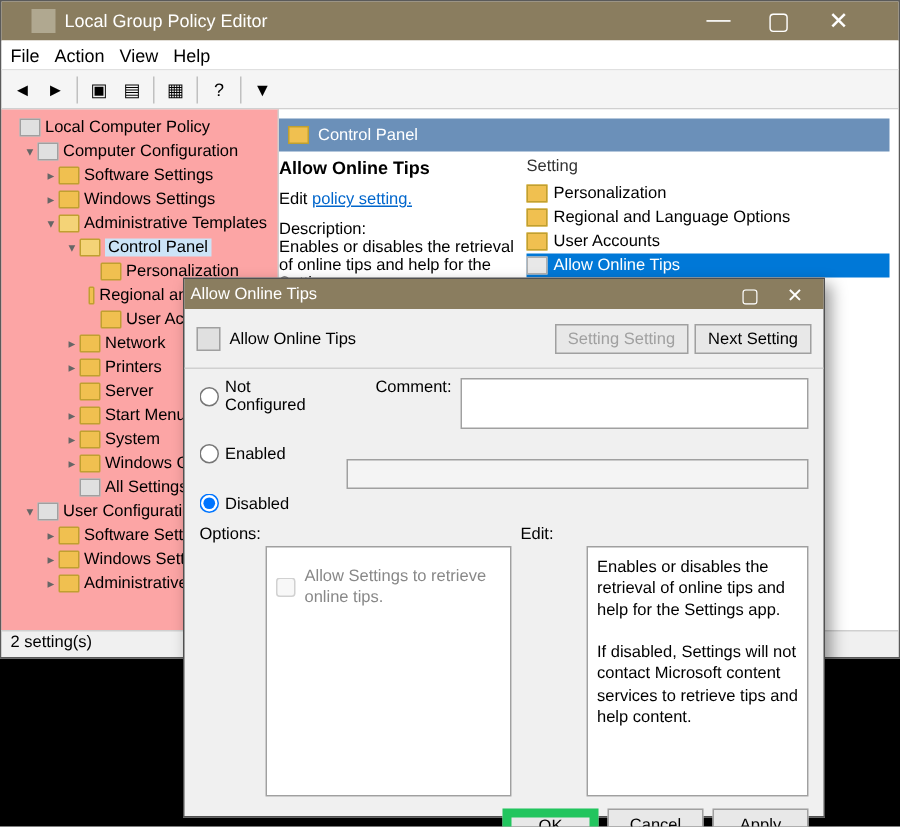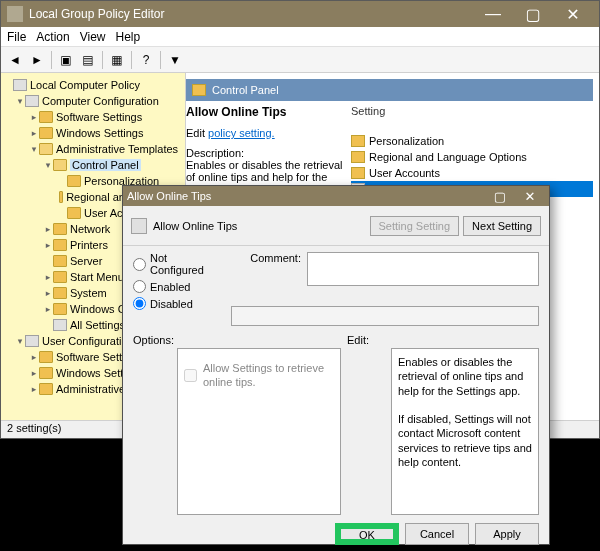--- a/index.html
+++ b/index.html
@@ -1,36 +1,36 @@
 <!DOCTYPE html>
 <html><head>
 <meta charset="utf-8">
 <style>
 * { box-sizing: border-box; margin: 0; padding: 0; font-family: "Segoe UI", Tahoma, sans-serif; }
 body { background: #000; width: 600px; height: 551px; overflow: hidden; position: relative; font-size: 11px; }
 
 
 .main-window { position: absolute; left: 0; top: 0; width: 600px; height: 439px; background: #fff; border: 1px solid #5a5a5a; }
-.titlebar { background: #8a7d5f; height: 26px; display: flex; align-items: center; padding: 0 6px; color: #fff; }
+.titlebar { background: #8a7d5f; height: 26px; display: flex; align-items: center; padding: 0 20px; color: #fff; }
 .titlebar .win-icon { width: 16px; height: 16px; margin-right: 6px; display:inline-block; background:#b0a890;}
 .titlebar .title { flex: 1; font-size: 12px; }
 .titlebar .win-controls { display: flex; }
 .titlebar .win-btn { width: 40px; height: 26px; display: flex; align-items: center; justify-content: center; font-size: 16px; }
 
 .menubar { height: 20px; display: flex; align-items: center; gap: 10px; padding: 0 6px; background: #fff; border-bottom: 1px solid #e0e0e0; }
 .menubar span { font-size: 12px; }
 
 .toolbar { height: 26px; display: flex; align-items: center; gap: 2px; padding: 2px 4px; border-bottom: 1px solid #d0d0d0; background: #f5f5f5; }
 .toolbar .tbtn { width: 20px; height: 20px; border: 1px solid transparent; display:flex;align-items:center;justify-content:center;font-size:12px;}
 .toolbar .tsep { width:1px; height:18px; background:#c0c0c0; margin:0 2px; }
 
 .content { display: flex; height: calc(100% - 26px - 20px - 26px - 18px); }
 .statusbar { height: 18px; border-top: 1px solid #d0d0d0; padding: 1px 6px; background:#f0f0f0; font-size:11px;}
 
-.tree { width: 185px; border-right: 1px solid #d0d0d0; padding: 4px 2px; overflow: hidden; background:#fef9c3;}
+.tree { width: 185px; border-right: 1px solid #d0d0d0; padding: 4px 2px; overflow: hidden; background:#fca5a5;}
 .tree-node { display: flex; align-items: center; height: 16px; white-space: nowrap; }
 .tree-node .caret { width: 10px; text-align:center; color:#666; font-size:9px;}
 .tree-node .folder { width:14px; height:12px; background:#f0c050; border:1px solid #c0a030; border-radius:1px; margin-right:3px; display:inline-block;}
 .tree-node .folder.open { background:#f4d377; }
 .tree-node .policy { width:14px; height:12px; background:#e0e0e0; border:1px solid #a0a0a0; margin-right:3px; display:inline-block;}
 .tree-node .label { font-size:11px; }
 .tree-node.sel .label { background:#cce4f7; padding:0 2px; }
 .tree-node.root .label { font-weight: normal; }
 .pad1 { padding-left: 12px; }
 .pad2 { padding-left: 26px; }
@@ -40,38 +40,38 @@
 .right { flex:1; background:#fff; overflow:hidden;}
 .breadcrumb-bar { background:#6b90b9; color:#fff; height:22px; display:flex; align-items:center; gap:6px; padding:0 6px; margin:6px 6px 0 0;}
 .breadcrumb-bar .folder { width:14px;height:12px;background:#f0c050;border:1px solid #c0a030;}
 .right-cols { display:flex; margin:4px 6px 0 0; }
 .left-col { width:165px; padding-right:6px; }
 .left-col .policy-title { font-weight:bold; font-size:12px; }
 .left-col a { color:#0066cc; }
 .left-col .desc-label { margin-top:8px; font-size:11px;}
 .left-col .desc { font-size:11px; }
 .r-list { flex:1; }
-.r-list .header { font-size:11px; color:#333; margin-bottom:16px; }
+.r-list .header { font-size:11px; color:#333; margin-bottom:4px; }
 .r-list .row { display:flex; align-items:center; height:16px; gap:4px; }
 .r-list .row.sel { background:#0078d7; color:#fff; }
 .r-list .row .ricon { width:14px;height:12px;background:#f0c050;border:1px solid #c0a030;}
 .r-list .row .ricon.setting { background:#e8e8e8;border:1px solid #b0b0b0;}
 
 
 .dialog { position:absolute; left:122px; top:185px; width:428px; height:360px; background:#f0f0f0; border:1px solid #505050; box-shadow:4px 4px 10px rgba(0,0,0,.4); }
 .dialog .d-titlebar { background:#8a7d5f; height:20px; display:flex; align-items:center; padding:0 4px; color:#fff;}
 .dialog .d-titlebar .title { flex:1; font-size:11px; }
 .dialog .d-titlebar .d-win-btn { width:30px; height:20px; display:flex;align-items:center;justify-content:center; font-size:13px; }
 .dialog .d-top { height:40px; display:flex; align-items:center; padding:4px 8px; border-bottom:1px solid #d0d0d0; }
 .dialog .d-top .d-icon { width:16px;height:16px;background:#e0e0e0;border:1px solid #a0a0a0;margin-right:6px;}
 .dialog .d-top .d-title { flex:1; font-size:11px;}
 .dialog .d-top .nbtn { height:20px; padding:0 8px; font-size:11px; border:1px solid #a0a0a0; background:#e8e8e8; margin-left:4px;}
 .dialog .d-top .nbtn.disabled { color:#a0a0a0; }
 .dialog .d-radio-row { display:flex; padding:6px 10px; gap:8px; }
-.dialog .radios { width:90px; display:flex; flex-direction:column; gap:4px; font-size:11px;}
+.dialog .radios { width:90px; display:flex; flex-direction:column; gap:20px; font-size:11px;}
 .dialog .radios label { display:flex; align-items:center; gap:4px;}
 .dialog .comment-group { flex:1; display:flex; flex-direction:column; gap:20px;}
 .dialog .comment-group .row { display:flex; gap:6px;}
 .dialog .comment-group .lab { width:70px; text-align:right; font-size:11px;}
 .dialog textarea.comment { flex:1; height:34px; resize:none; font-size:11px; border:1px solid #a0a0a0; background:#fff;}
 .dialog textarea.supported { flex:1; height:20px; resize:none; font-size:11px; border:1px solid #a0a0a0; background:#f4f4f4;}
 .dialog .d-mid { display:flex; padding:2px 10px; height:185px; gap:6px;}
 .dialog .options { width:208px; display:flex; flex-direction:column;}
 .dialog .options .panel, .dialog .help .panel { flex:1; border:1px solid #a0a0a0; background:#fff; padding:6px; font-size:11px; line-height:1.3;margin-left:44px; }
 .dialog .options .panel { color:#888; }

